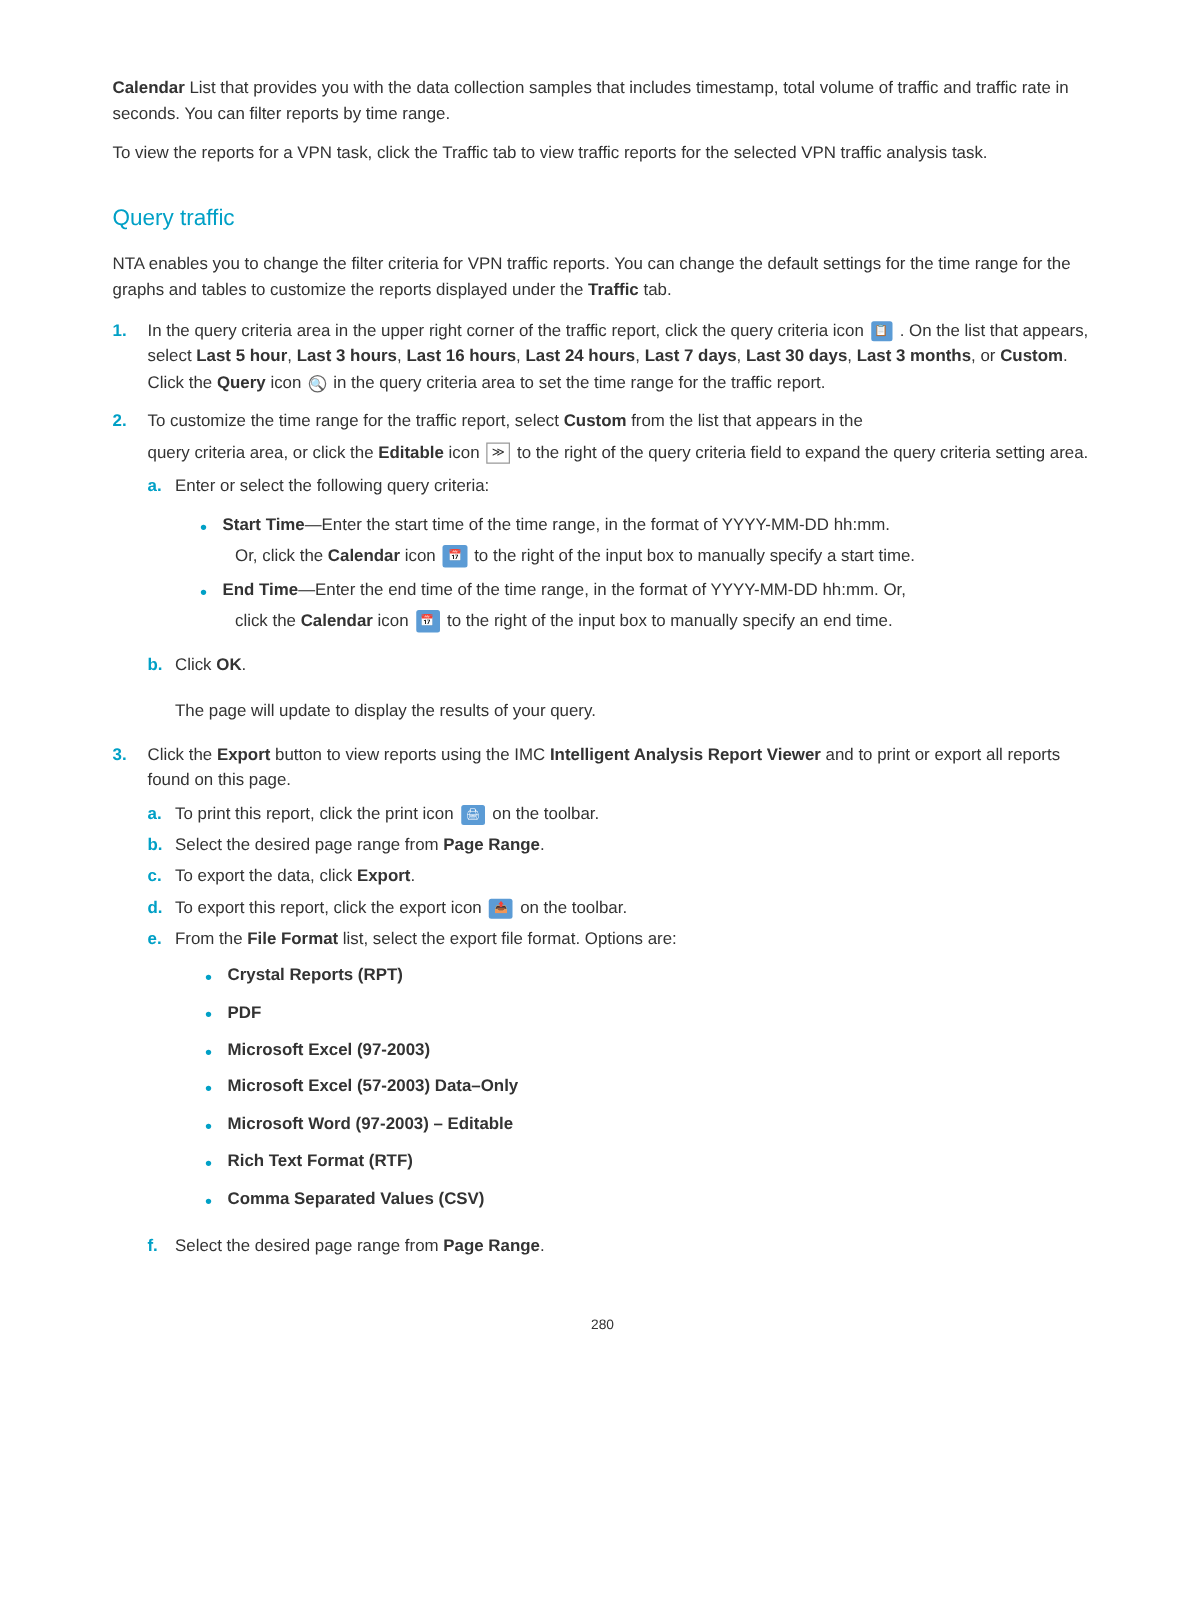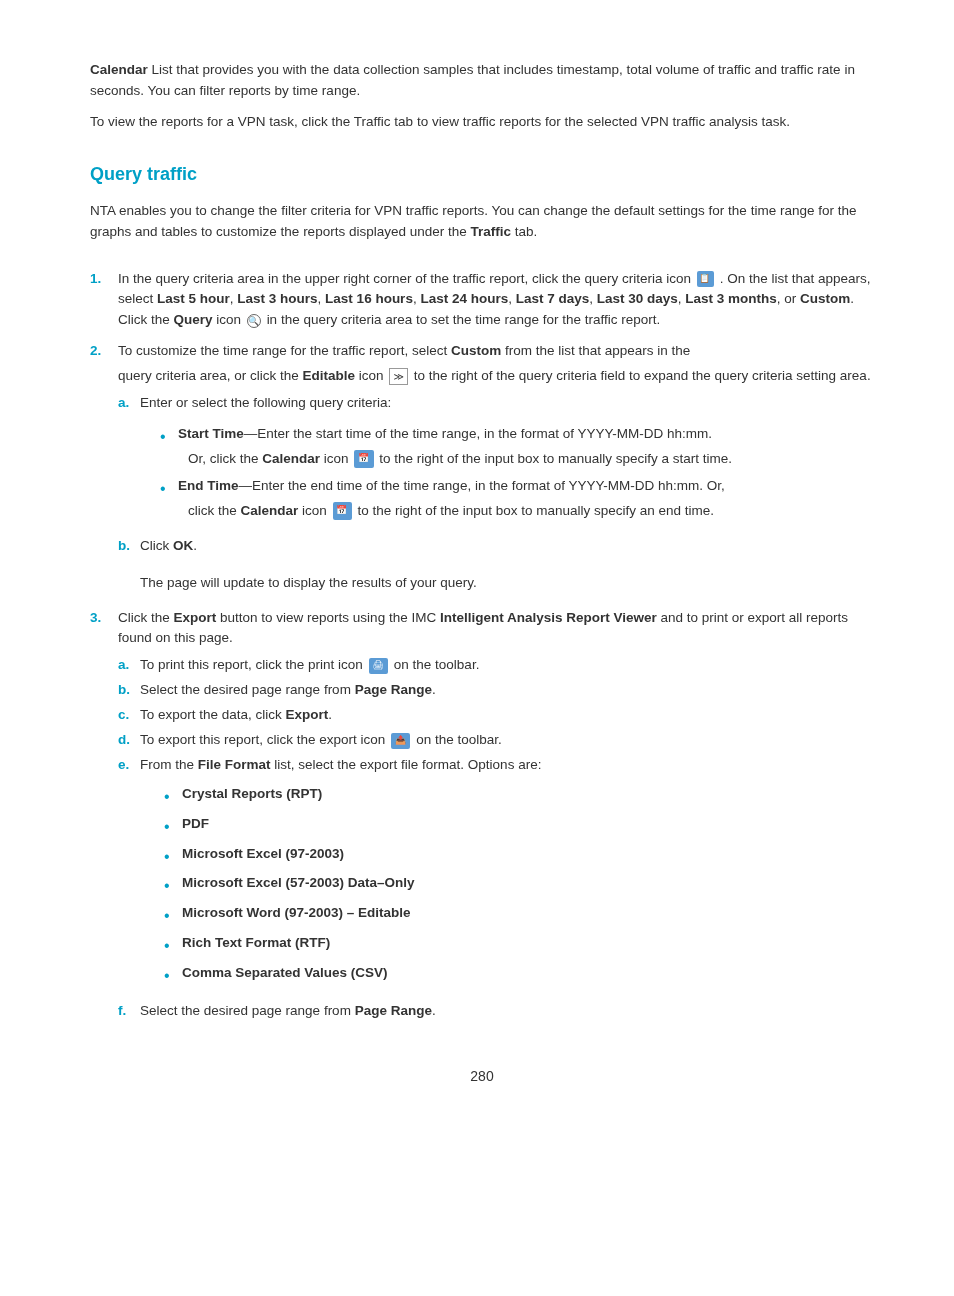--- a/index.html
+++ b/index.html
@@ -12,26 +12,26 @@
       min-height: 1296px;
       padding: 60px 80px 60px 90px;
       line-height: 1.55;
     }
     .intro-para {
       margin-bottom: 10px;
     }
     .section-title {
       color: #00a0c6;
       font-size: 18px;
-      font-weight: bold;
+      font-weight: normal;
       margin-top: 28px;
       margin-bottom: 12px;
     }
     .intro-section {
-      margin-bottom: 26px;
+      margin-bottom: 12px;
     }
     .ordered-list {
       list-style: none;
       padding: 0;
       margin: 0;
     }
     .ordered-list > li {
       display: flex;
       margin-bottom: 10px;
     }
@@ -148,21 +148,21 @@
       color: white;
       font-size: 9px;
       padding: 1px 4px;
       border-radius: 2px;
       margin: 0 2px;
       vertical-align: middle;
     }
     .page-num {
       text-align: center;
       margin-top: 40px;
-      font-size: 14px;
+      font-size: 11px;
       color: #333;
     }
     .sub-indent {
       margin-left: 10px;
       margin-top: 4px;
     }
   </style>
 </head>
 <body>
 

